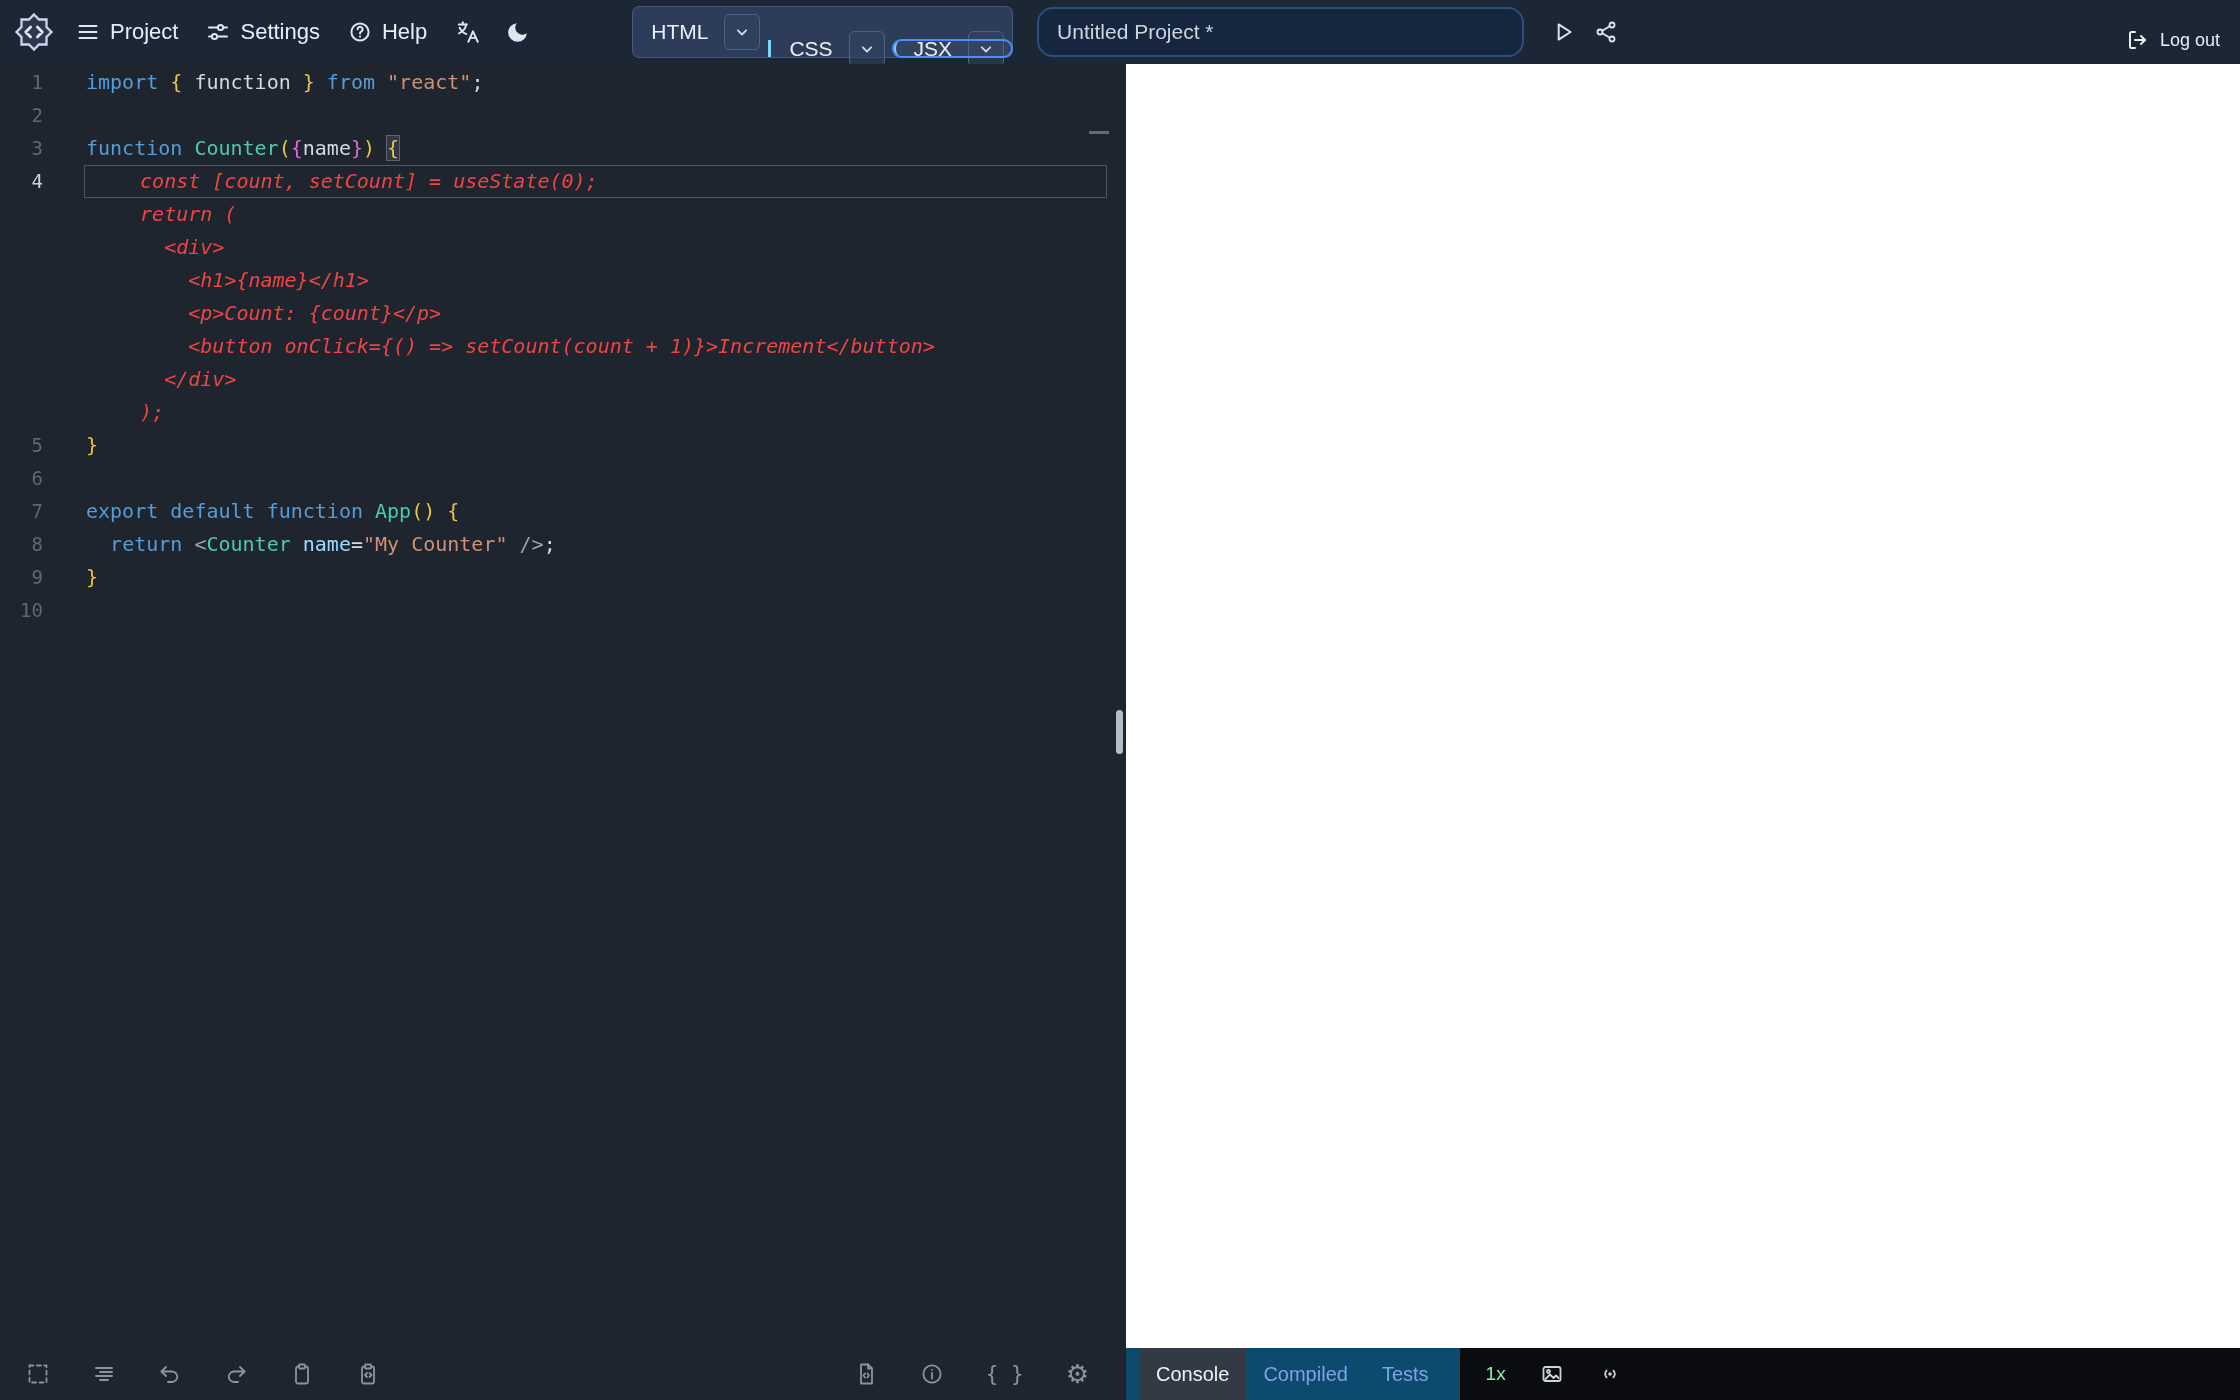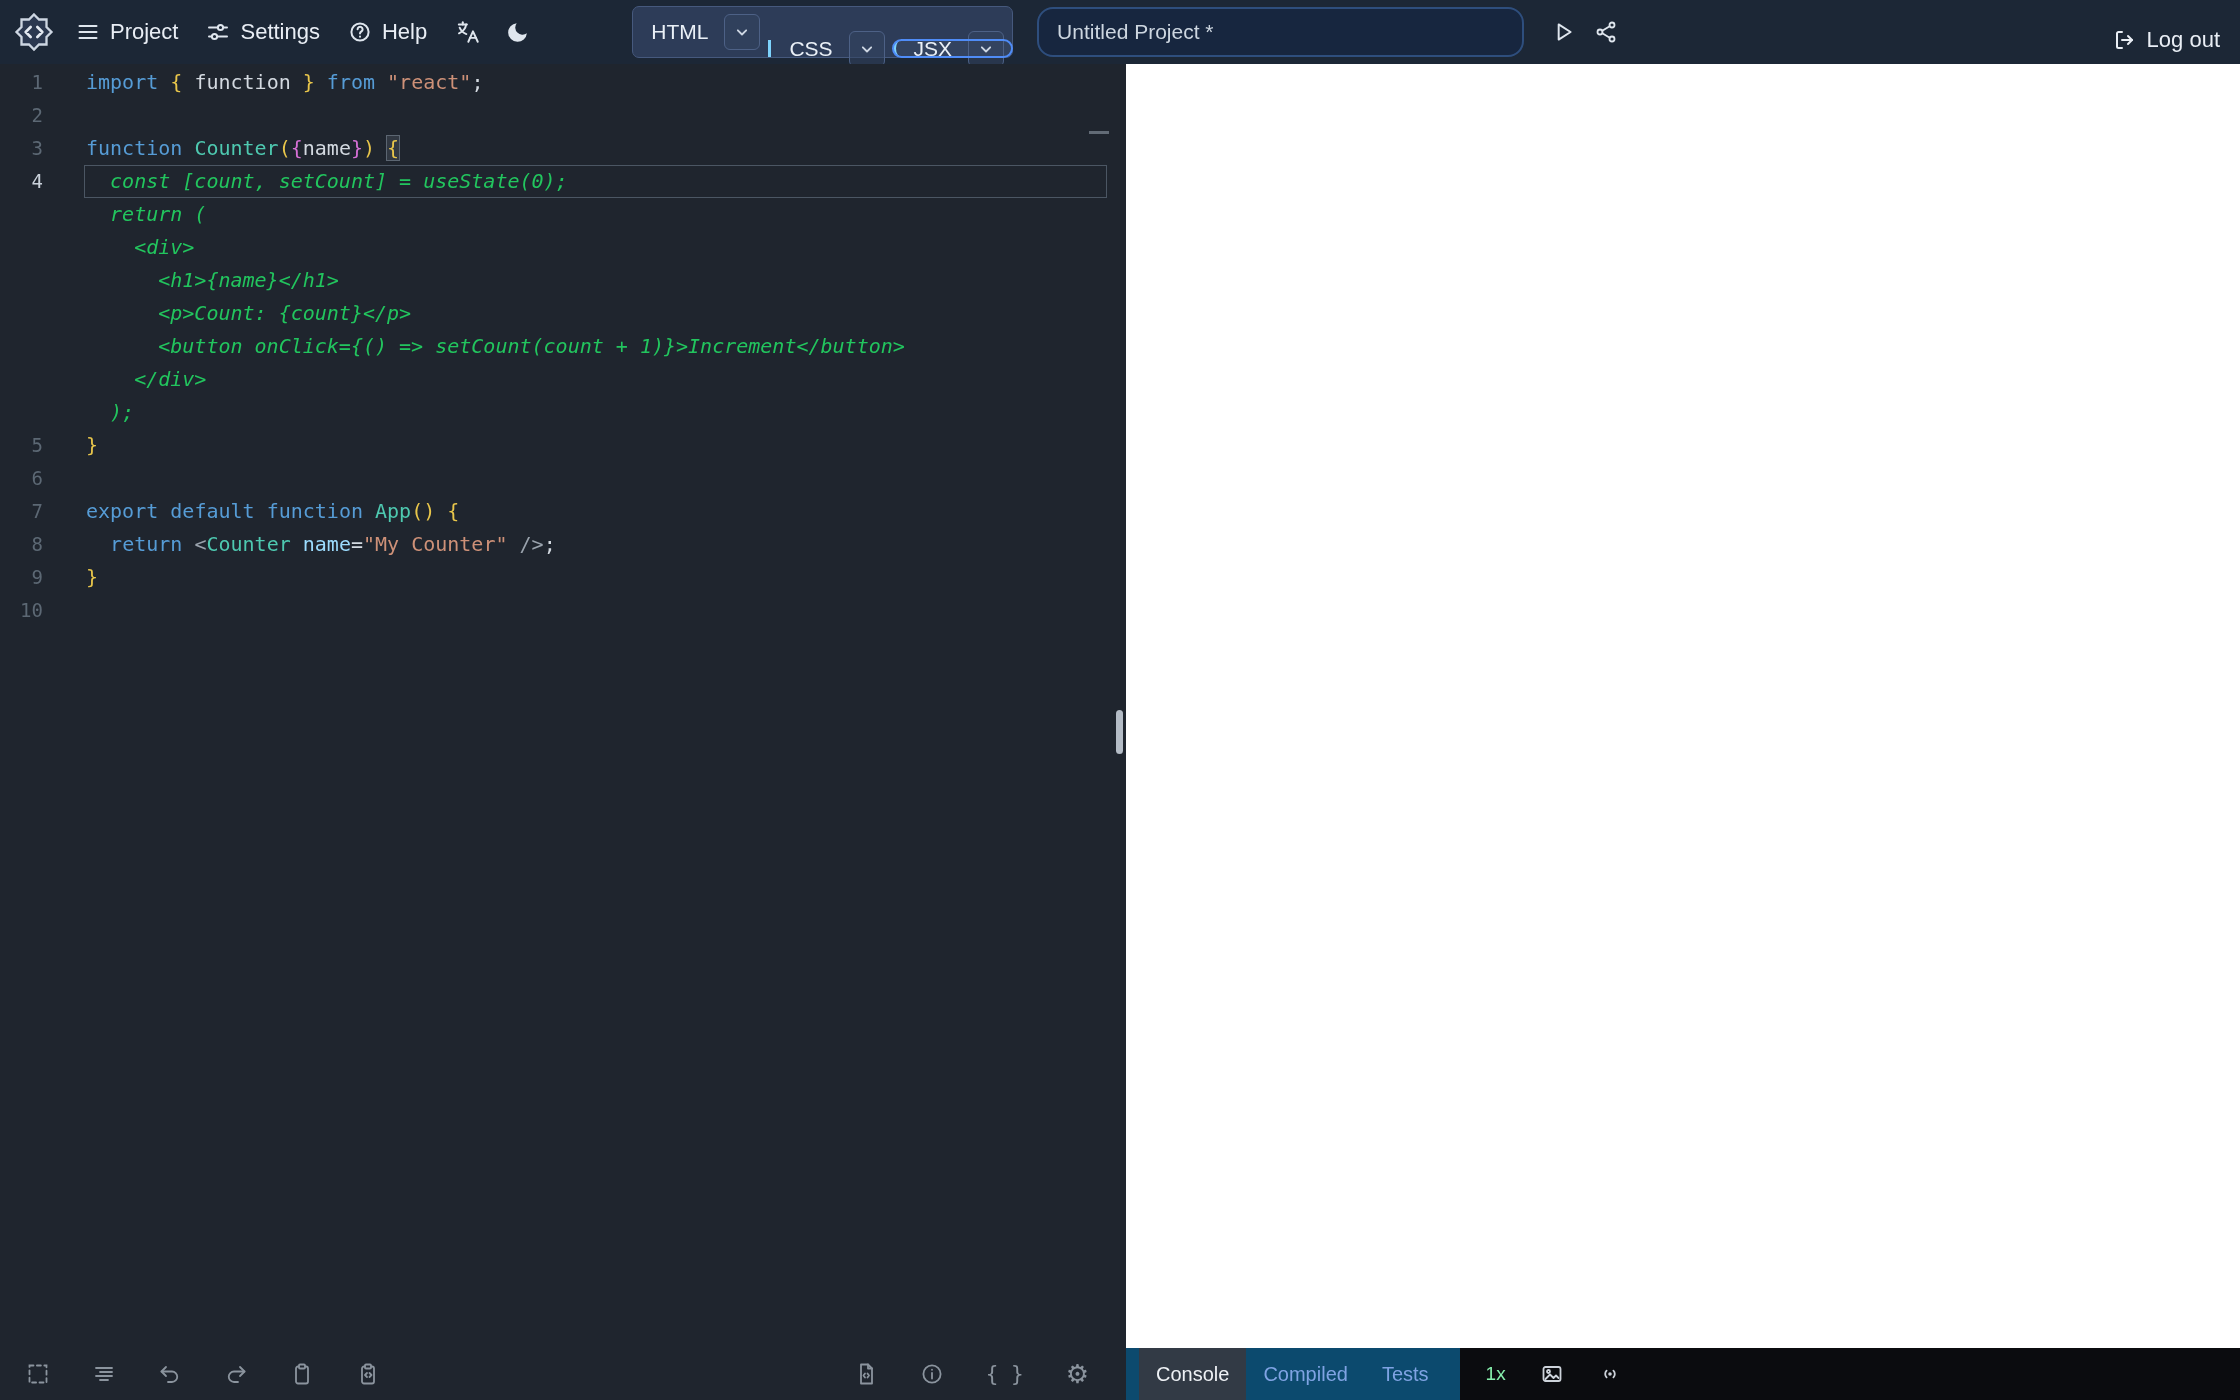--- a/index.html
+++ b/index.html
@@ -17,42 +17,42 @@
   .editor-seg { display: flex; align-items: center; background: none; border: none; padding: 0; cursor: pointer; }
   .editor-seg + .editor-seg { border-left: 3px solid #7dd3fc; margin-top: 33px; }
   .editor-seg.active { outline: 2px solid #4f8cf7; outline-offset: -1px; border-radius: 18px; background: #33435f; }
   .seg-label { padding: 0 14px 0 18px; font-size: 21px; color: #eaf0f7; }
   .seg-chevron { width: 36px; height: 36px; margin: 0 8px 0 2px; border: 1px solid #4d6186; border-radius: 6px; display: flex; align-items: center; justify-content: center; background: rgba(51,67,97,0.55); }
 
   .title-input { margin-left: 24px; width: 487px; height: 50px; background: #17263f; border: 2px solid #2e4e7d; border-radius: 16px; color: #cdd6e0; font-size: 21px; padding: 0 18px; font-family: "Liberation Sans", sans-serif; outline: none; }
   .run-btn { margin-left: 26px; }
   .share-btn { margin-left: 18px; }
   .spacer { flex: 1; }
-  .logout-btn { display: flex; align-items: center; gap: 10px; font-size: 22px; color: #e9eef5; margin-top: 16px; }
+  .logout-btn { display: flex; align-items: center; gap: 10px; font-size: 18px; color: #e9eef5; margin-top: 16px; }
 
   
   .main { flex: 1; display: flex; min-height: 0; }
   .editor-pane { flex: 0 0 1113px; width: 1113px; background: #1f252e; display: flex; flex-direction: column; position: relative; }
   .code-area { flex: 1; position: relative; padding-top: 2px; overflow: hidden; }
 
   .code-line { display: flex; height: 33px; line-height: 33px; font-family: "DejaVu Sans Mono", monospace; font-size: 20px; position: relative; }
   .gutter-num { flex: 0 0 57px; text-align: right; padding-right: 14px; color: #5c6874; font-size: 19px; user-select: none; }
   .line-content { white-space: pre; margin-left: 29px; }
   .code-line.current::before { content: ""; position: absolute; left: 84px; right: 6px; top: 0; bottom: 0; border: 1px solid #4b5663; pointer-events: none; }
   .code-line.current .gutter-num { color: #c9d1da; }
 
   .tk-kw   { color: #569cd6; }
   .tk-fn   { color: #4ec9b0; }
   .tk-str  { color: #ce9178; }
   .tk-br   { color: #e8c64b; }
   .tk-br2  { color: #d670d6; }
   .tk-attr { color: #9cdcfe; }
   .tk-pl   { color: #d3d9e0; }
   .tk-pun  { color: #9aa3ad; }
-  .tk-gh   { color: #22c55e; font-style: italic; }
+  .tk-gh   { color: #ef4444; font-style: italic; padding-left: 30px; }
   .bracket-hl { outline: 1px solid #5c6672; background: rgba(97,107,119,0.28); }
 
   .overview-marker { position: absolute; right: 4px; top: 67px; width: 20px; height: 3px; background: #626b76; }
 
   
   .statusbar-left { flex: 0 0 52px; height: 52px; display: flex; align-items: center; padding: 0 24px 0 26px; gap: 42px; background: #1f252e; }
   .sb-right-group { margin-left: auto; display: flex; align-items: center; gap: 42px; }
   .sb-icon { color: #8b949e; }
   .glyph-btn { font-family: "DejaVu Sans Mono", monospace; font-size: 21px; color: #8b949e; }
   .gear-glyph { font-size: 26px; color: #8b949e; font-family: "DejaVu Sans", sans-serif; }

